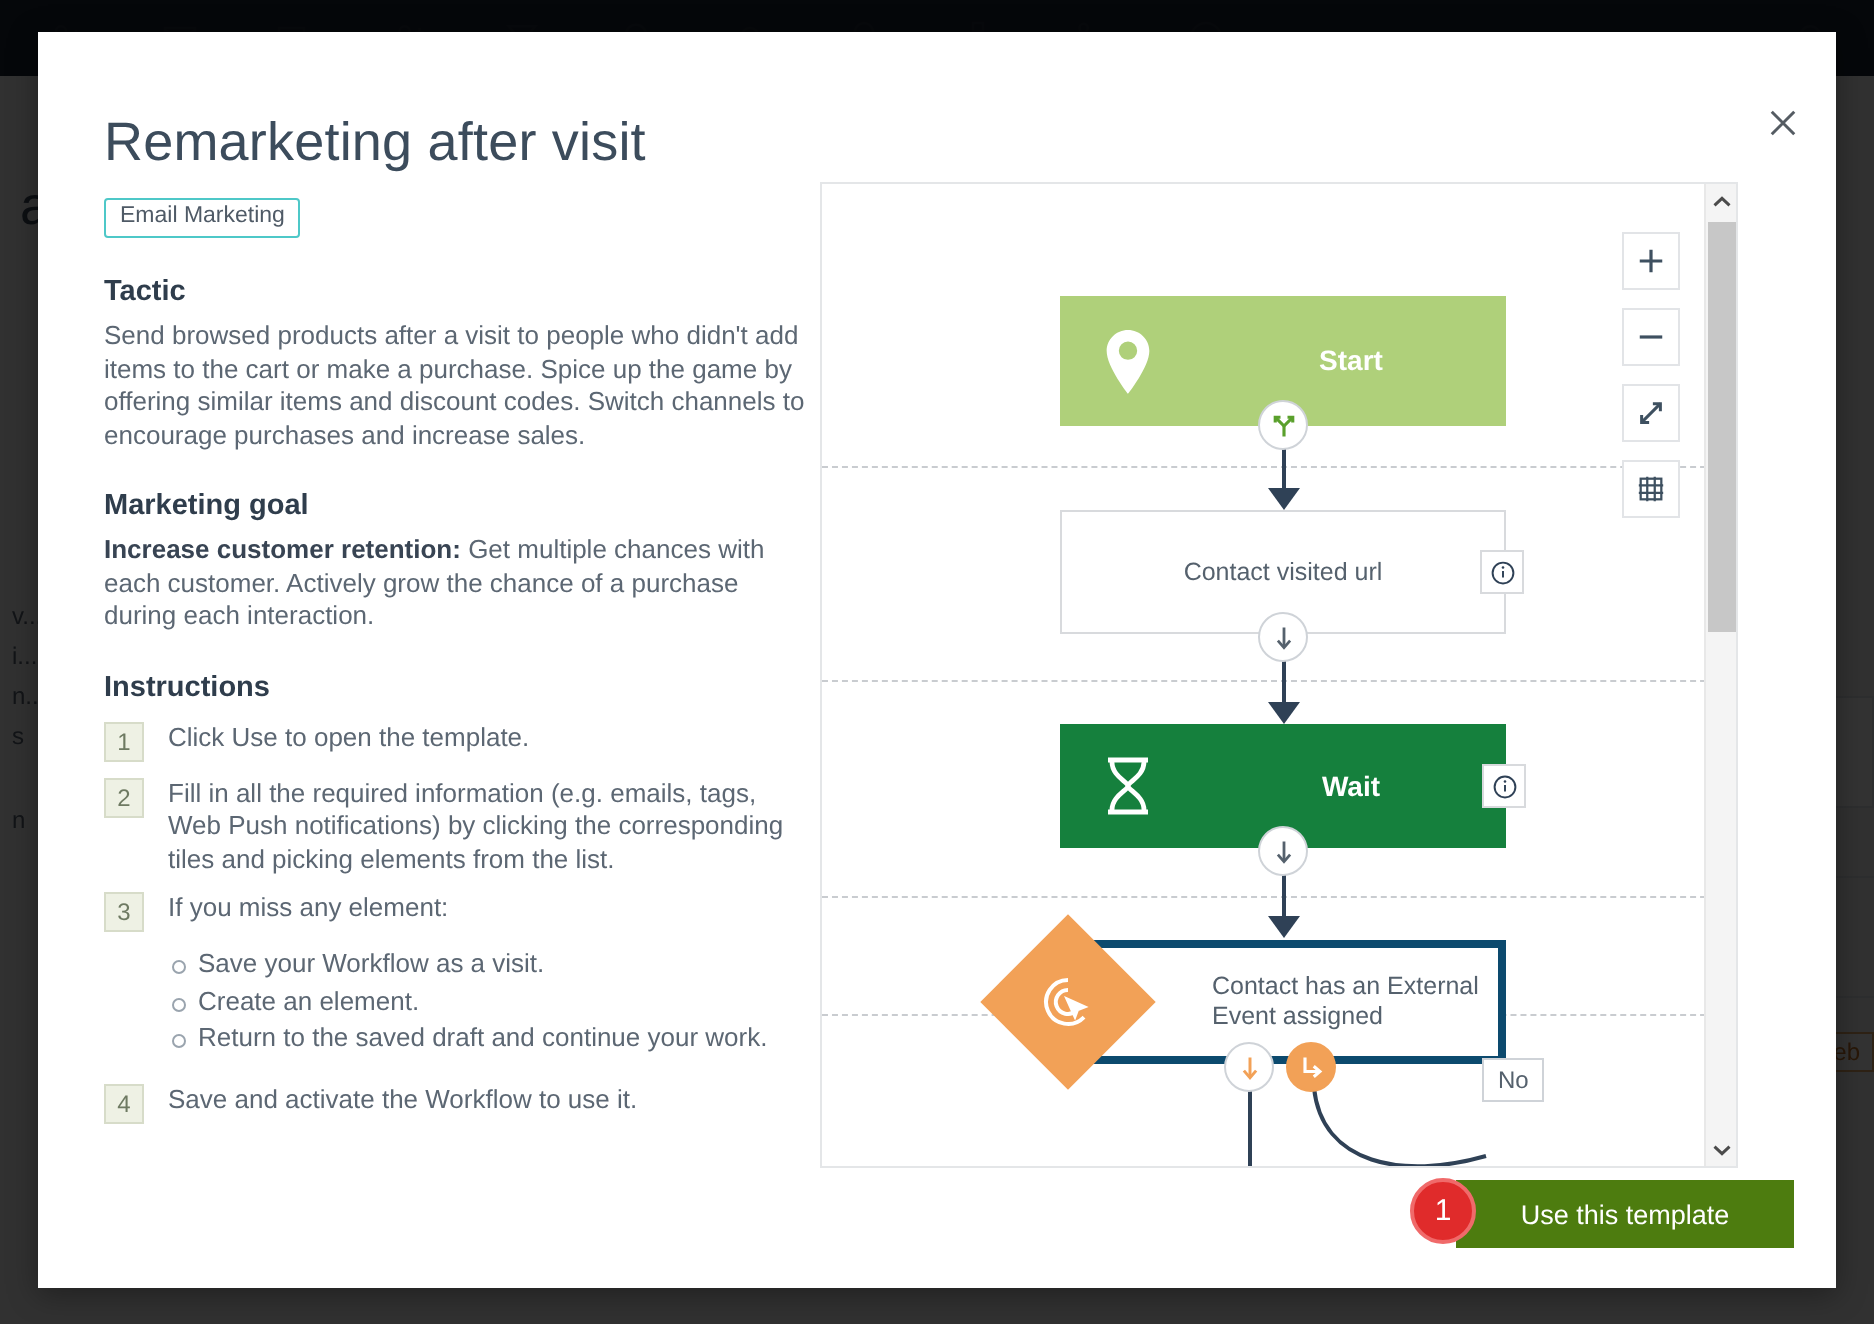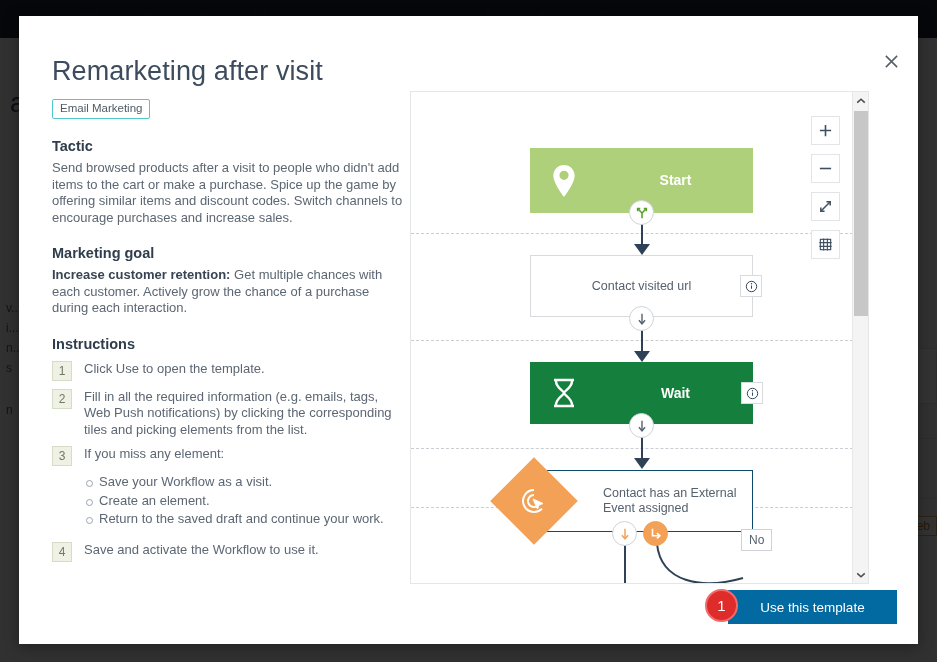--- a/index.html
+++ b/index.html
@@ -194,21 +194,21 @@
   #node-wait {
     left: 119px; top: 270px; width: 223px; height: 62px;
     background: #15803d;
   }
   #node-wait .node-icon { width: 68px; }
   #node-wait .node-label { color: #fff; font-weight: bold; font-size: 14px; }
 
   
   #node-event {
     left: 119px; top: 378px; width: 223px; height: 62px;
-    background: #fff; border: 1px solid #0c4a6e;
+    background: #fff; border: 4px solid #0c4a6e;
   }
   #node-event .node-icon { width: 66px; }
   #node-event .node-body { justify-content: flex-start; padding-left: 6px; }
   #node-event .node-label { color: #55616d; text-align: left; }
   #diamond {
     position: absolute; left: 92px; top: 378px;
     width: 62px; height: 62px;
     background: #f2a157;
     transform: rotate(45deg);
     display: flex; align-items: center; justify-content: center;
@@ -284,21 +284,21 @@
     background: #c7c7c7;
   }
 
   
   #footer {
     position: absolute; left: 0; right: 0; bottom: 0; height: 54px;
   }
   #use-template-button {
     position: absolute; right: 21px; top: 0;
     width: 169px; height: 34px;
-    background: #0369a1; color: #fff; border: none;
+    background: #4d7c0f; color: #fff; border: none;
     font-size: 13.5px; cursor: pointer;
     font-family: "Liberation Sans", sans-serif;
   }
   #step-badge {
     position: absolute; right: 180px; top: -1px;
     width: 33px; height: 33px; border-radius: 50%;
     background: #e02b2b; border: 2px solid #f06a6a;
     color: #fff; font-size: 15px;
     display: flex; align-items: center; justify-content: center;
     z-index: 30;

